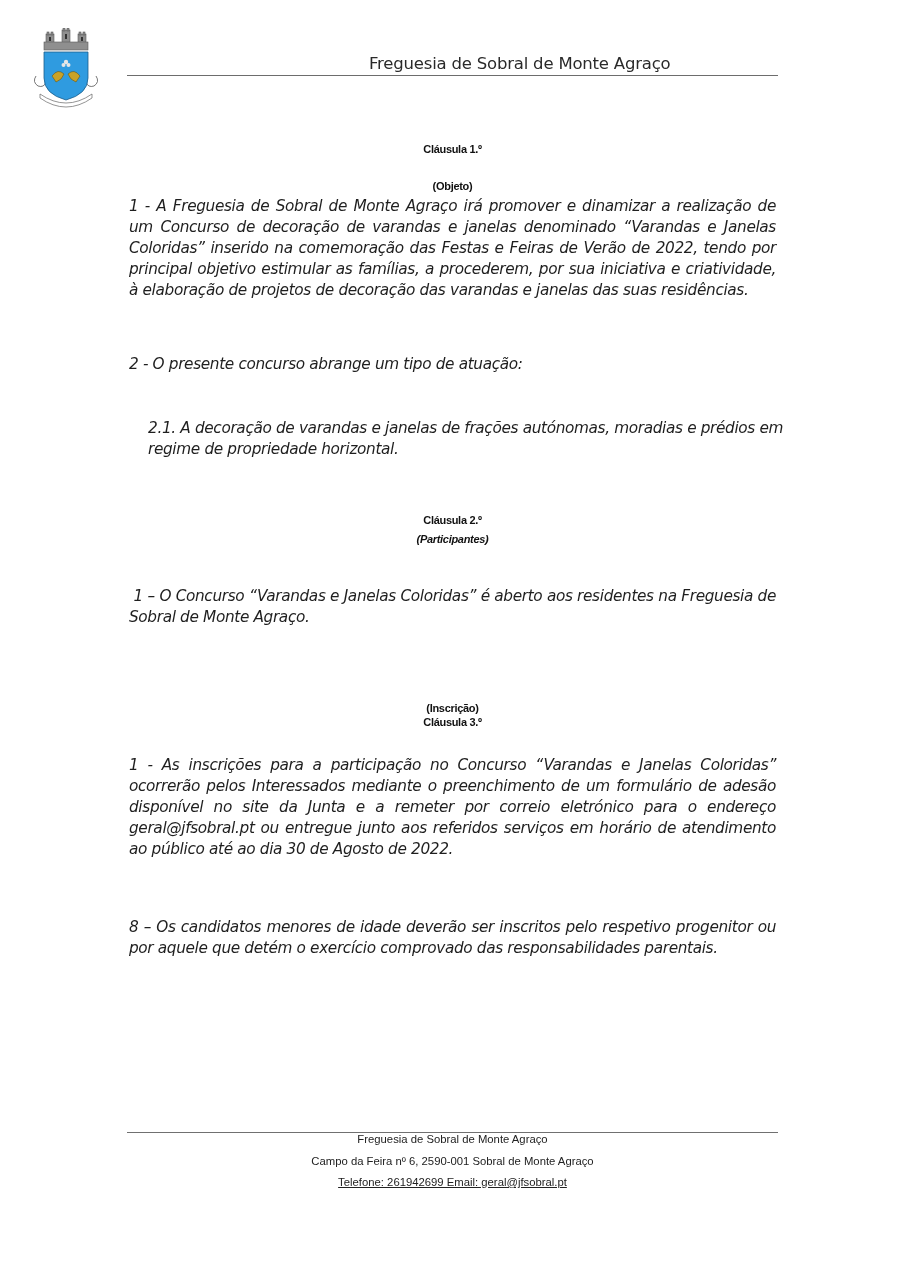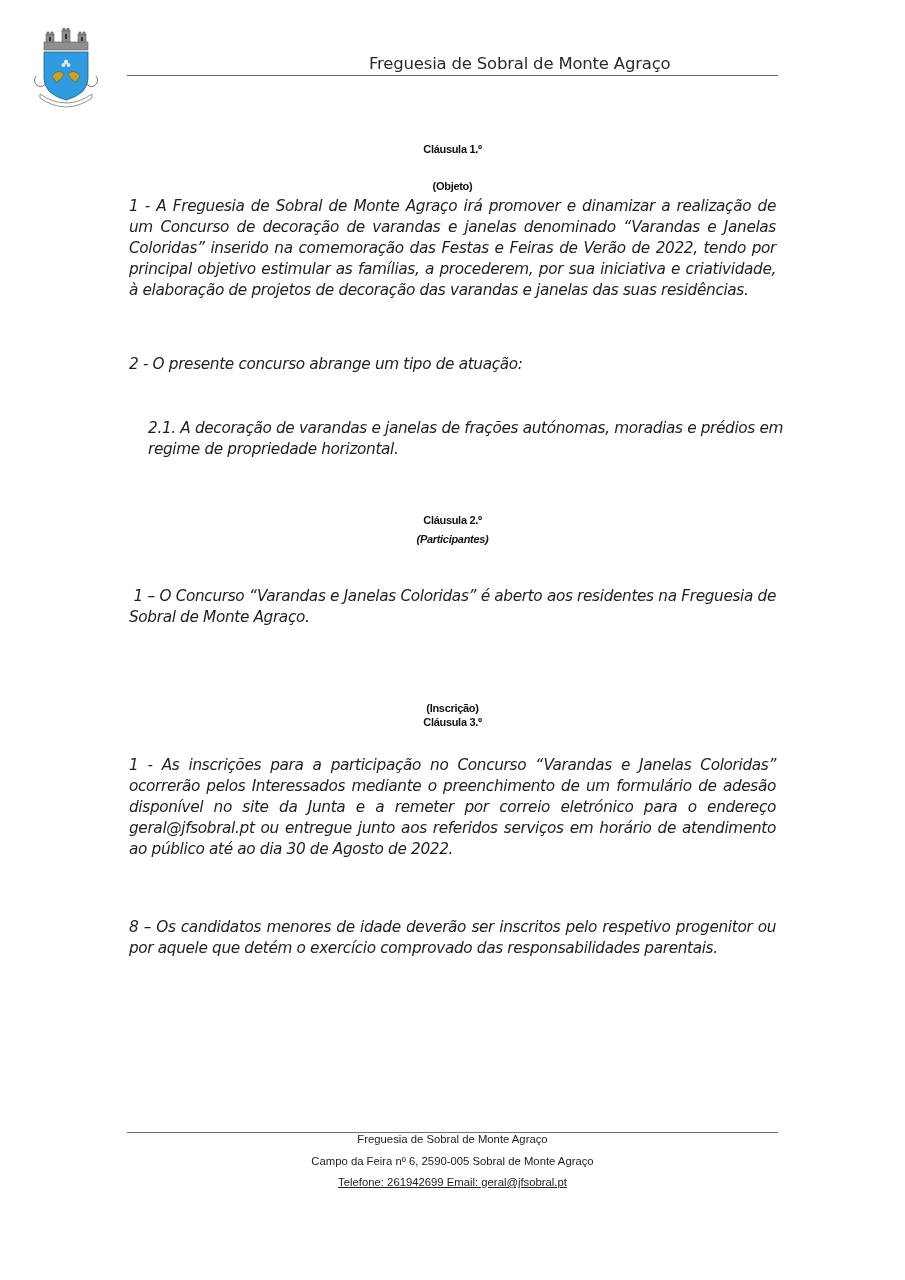--- a/index.html
+++ b/index.html
@@ -144,14 +144,14 @@
   <p class="para" style="top:586px; white-space: pre-wrap;"> 1 – O Concurso “Varandas e Janelas Coloridas” é aberto aos residentes na Freguesia de Sobral de Monte Agraço.</p>
 
   <div class="clause-heading" style="top:668px;margin-top:44px;">Cláusula 3.º</div>
   <div class="clause-heading" style="top:698px;">(Inscrição)</div>
   <p class="para" style="top:755px;">1 - As inscrições para a participação no Concurso “Varandas e Janelas Coloridas” ocorrerão pelos Interessados mediante o preenchimento de um formulário de adesão disponível no site da Junta e a remeter por correio eletrónico para o endereço geral@jfsobral.pt ou entregue junto aos referidos serviços em horário de atendimento ao público até ao dia 30 de Agosto de 2022.</p>
   <p class="para" style="top:917px;">8 – Os candidatos menores de idade deverão ser inscritos pelo respetivo progenitor ou por aquele que detém o exercício comprovado das responsabilidades parentais.</p>
 </div>
 
 <div class="footer-rule"></div>
 <div class="footer-line" style="top:1133px;">Freguesia de Sobral de Monte Agraço</div>
-<div class="footer-line" style="top:1155px;">Campo da Feira nº 6, 2590-005 Sobral de Monte Agraço</div>
+<div class="footer-line" style="top:1155px;">Campo da Feira nº 6, 2590-001 Sobral de Monte Agraço</div>
 <div class="footer-line" style="top:1176px;text-decoration:underline;">Telefone: 261942699 Email: geral@jfsobral.pt</div>
 
 </body></html>

